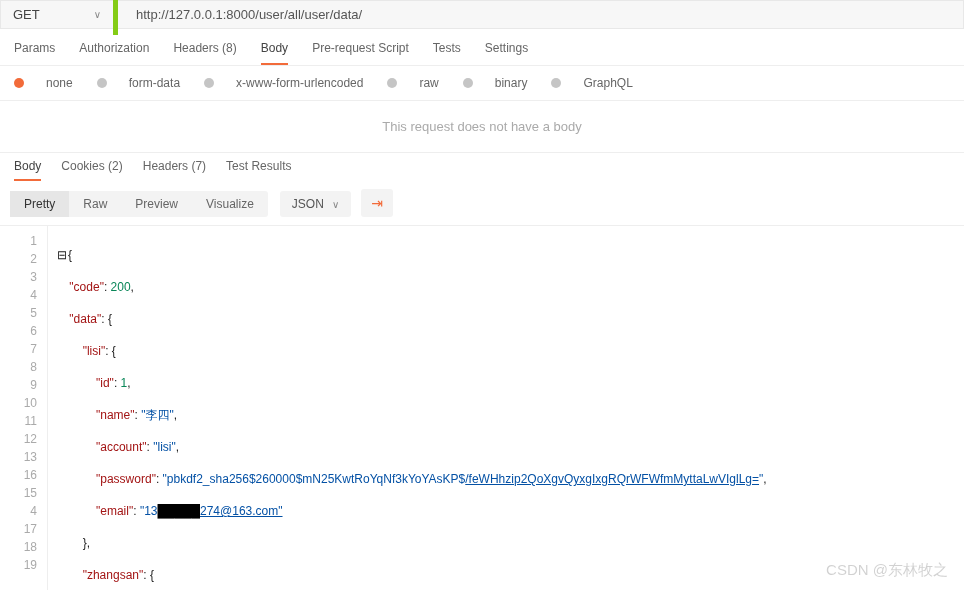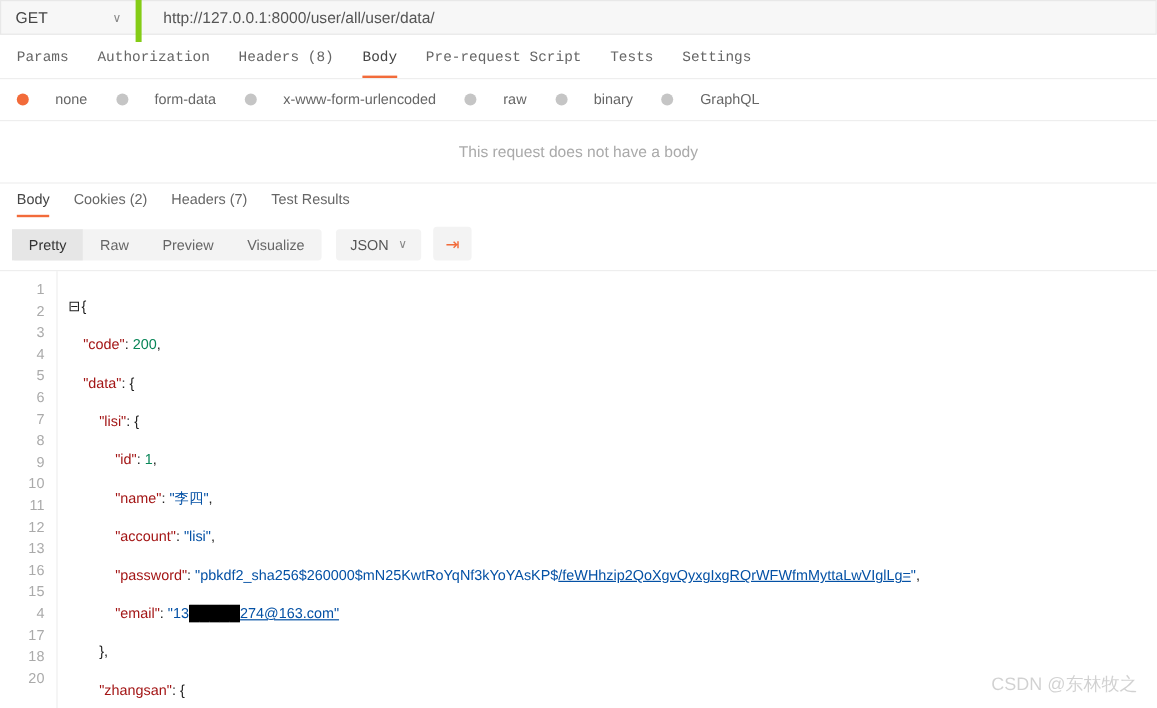--- a/index.html
+++ b/index.html
@@ -2,21 +2,21 @@
 <html><head>
 <meta charset="utf-8">
 <style>
 * { margin: 0; padding: 0; box-sizing: border-box; font-family: -apple-system, "Helvetica Neue", Arial, sans-serif; }
 body { background: #fff; width: 964px; height: 590px; font-size: 12px; color: #666; position: relative; }
 .req-bar { display: flex; align-items: center; height: 29px; background: #f7f7f7; border: 1px solid #e8e8e8; }
 .method { width: 112px; display: flex; align-items: center; justify-content: space-between; padding: 0 12px; color: #444; font-size: 13px; }
 .chev { color: #888; font-size: 10px; }
 .url { flex: 1; padding: 0 18px; color: #555; font-size: 13px; border-left: 5px solid #84cc16; line-height: 40px; }
 .tabs1 { display: flex; gap: 24px; padding: 12px 14px 0; border-bottom: 1px solid #eee; }
-.tabs1 span { padding-bottom: 8px; cursor: pointer; color: #666; font-family: Liberation Mono, monospace; }
+.tabs1 span { padding-bottom: 8px; cursor: pointer; color: #666; }
 .tabs1 .active { color: #444; border-bottom: 2px solid #f26b3a; }
 .count { color: #4caf50; }
 .radios { display: flex; gap: 24px; padding: 10px 14px; align-items: center; border-bottom: 1px solid #eee; }
 .radio { display: flex; align-items: center; gap: 22px; color: #666; }
 .rdot { width: 10px; height: 10px; border-radius: 50%; background: #c5c5c5; display: inline-block; }
 .rdot.active { background: #f26b3a; }
 .nobody { text-align: center; color: #aaa; padding: 18px 0; font-size: 13px; }
 .tabs2 { display: flex; gap: 20px; padding: 6px 14px 0; border-top: 1px solid #eee; }
 .tabs2 span { padding-bottom: 6px; cursor: pointer; color: #666; }
 .tabs2 .active { color: #444; border-bottom: 2px solid #f26b3a; }
@@ -124,21 +124,21 @@
       <div>9</div>
       <div>10</div>
       <div>11</div>
       <div>12</div>
       <div>13</div>
       <div>16</div>
       <div>15</div>
       <div>4</div>
       <div>17</div>
       <div>18</div>
-      <div>20</div>
+      <div>19</div>
   </div>
   <div class="code">
 <div><span class="box">⊟</span><span class="p">{</span></div>
 <div>    <span class="k">"code"</span><span class="p">: </span><span class="n">200</span><span class="p">,</span></div>
 <div>    <span class="k">"data"</span><span class="p">: {</span></div>
 <div>        <span class="k">"lisi"</span><span class="p">: {</span></div>
 <div>            <span class="k">"id"</span><span class="p">: </span><span class="n">1</span><span class="p">,</span></div>
 <div>            <span class="k">"name"</span><span class="p">: </span><span class="s">"李四"</span><span class="p">,</span></div>
 <div>            <span class="k">"account"</span><span class="p">: </span><span class="s">"lisi"</span><span class="p">,</span></div>
 <div>            <span class="k">"password"</span><span class="p">: </span><span class="s">"pbkdf2_sha256$260000$mN25KwtRoYqNf3kYoYAsKP$</span><span class="u">/feWHhzip2QoXgvQyxgIxgRQrWFWfmMyttaLwVIglLg=</span><span class="s">"</span><span class="p">,</span></div>

